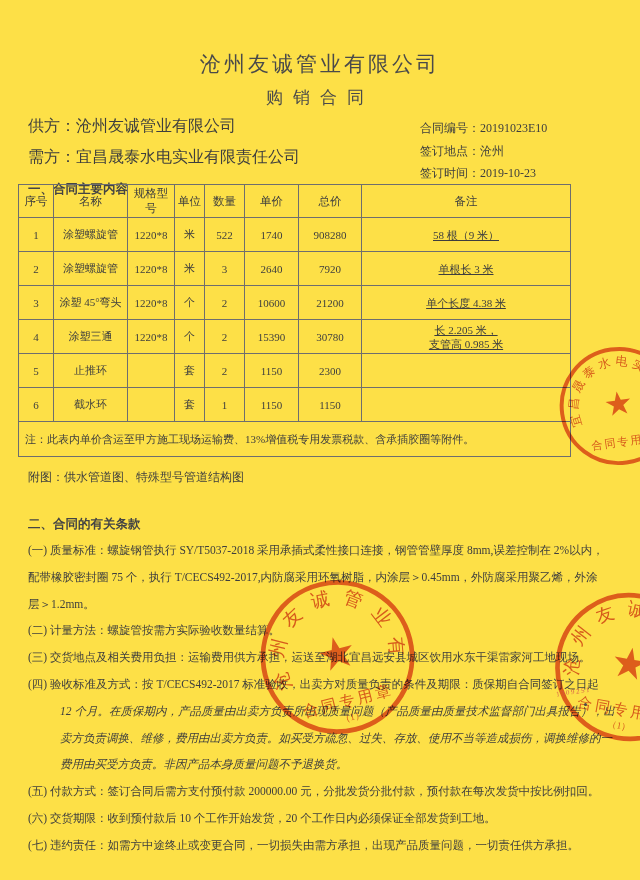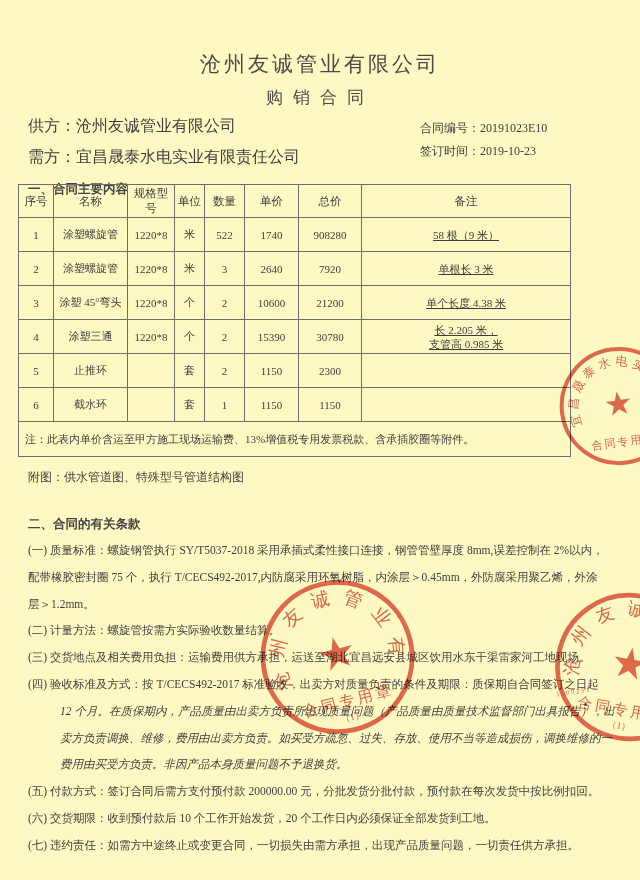--- a/index.html
+++ b/index.html
@@ -1,18 +1,18 @@
 <!DOCTYPE html>
 <html><head>
 <meta charset="utf-8">
 <style>
   html,body { margin:0; padding:0; background:#e8e8e8; }
   .page {
     position:relative; width:640px; height:880px; margin:0 auto;
-    background:#fef9c3; overflow:hidden;
+    background:#fde047; overflow:hidden;
     font-family:"Liberation Serif","DejaVu Serif",serif;
     color:#3e3e3e;
   }
   .abs { position:absolute; white-space:nowrap; }
   .company-title { top:50px; left:0; width:640px; text-align:center;
     font-size:21px; letter-spacing:3px; color:#4a4a4a; }
   .contract-title { top:86px; left:0; width:640px; text-align:center;
     font-size:17px; letter-spacing:10px; color:#4a4a4a; }
   .party-line { left:28px; font-size:16px; }
   .supplier-line { top:116px; }
@@ -61,20 +61,21 @@
 <div class="page">
 
   <div class="abs company-title">沧州友诚管业有限公司</div>
   <div class="abs contract-title">购销合同</div>
 
   <div class="abs party-line supplier-line"><span>供方：</span><span>沧州友诚管业有限公司</span></div>
   <div class="abs party-line buyer-line"><span>需方：</span><span>宜昌晟泰水电实业有限责任公司</span></div>
 
   <div class="abs meta">
     <div><span>合同编号：</span><span>20191023E10</span></div>
+    <div><span>签订地点：</span><span>沧州</span></div>
     <div><span>签订时间：</span><span>2019-10-23</span></div>
   </div>
 
   <div class="abs section-title section1">一、合同主要内容</div>
 
   <table class="items">
     <colgroup>
       <col style="width:35px">
         <col style="width:74px">
         <col style="width:47px">

